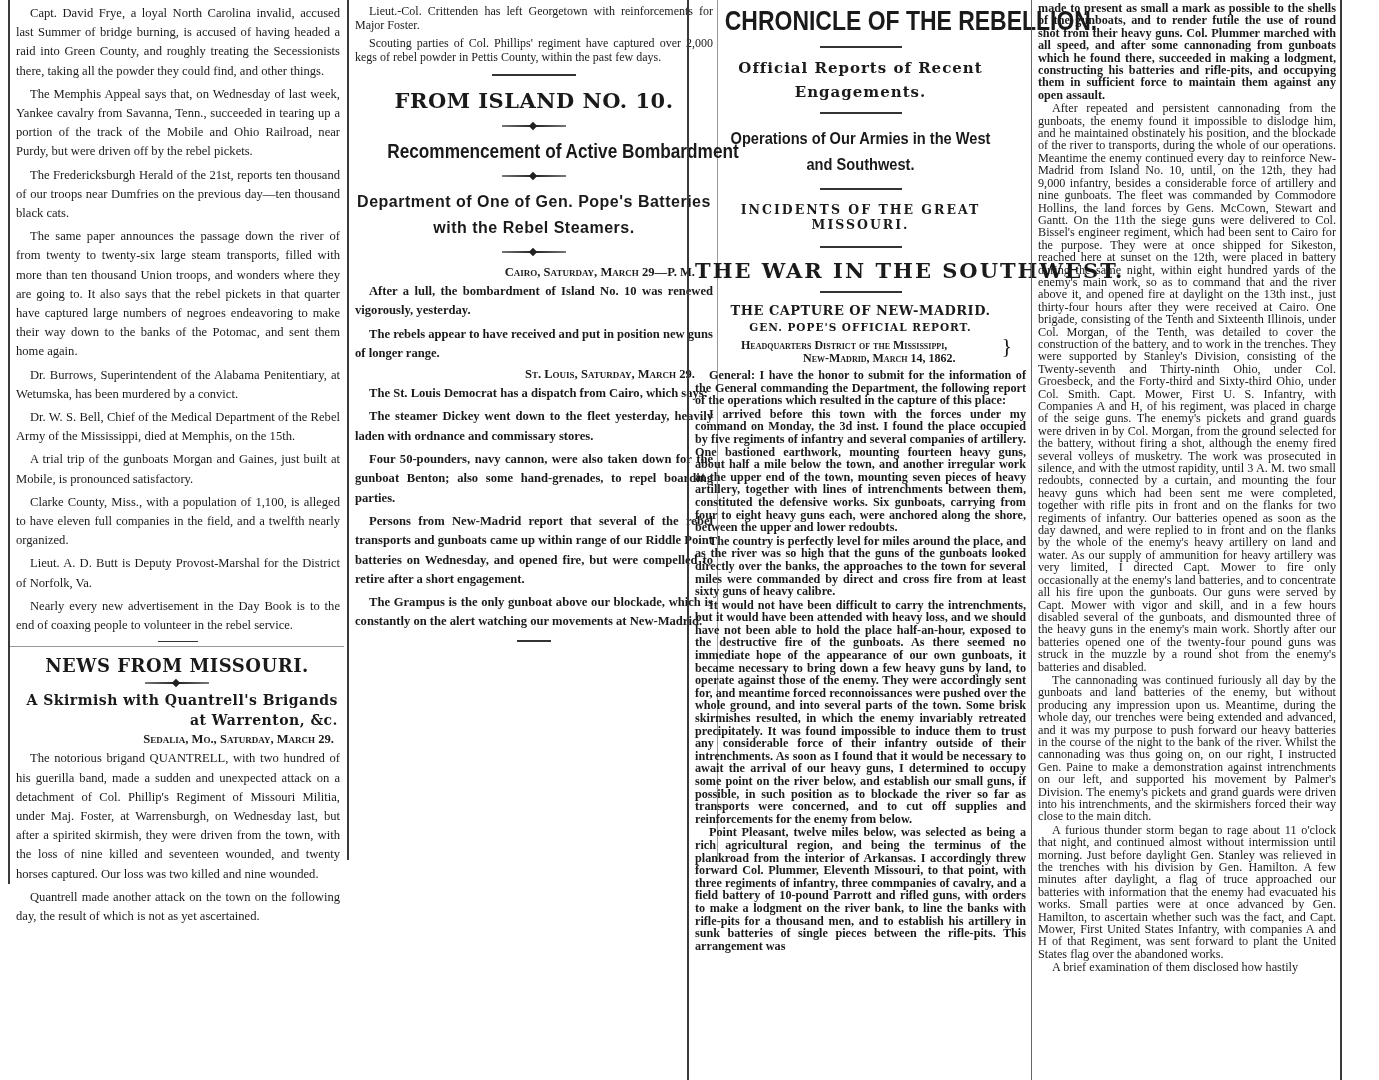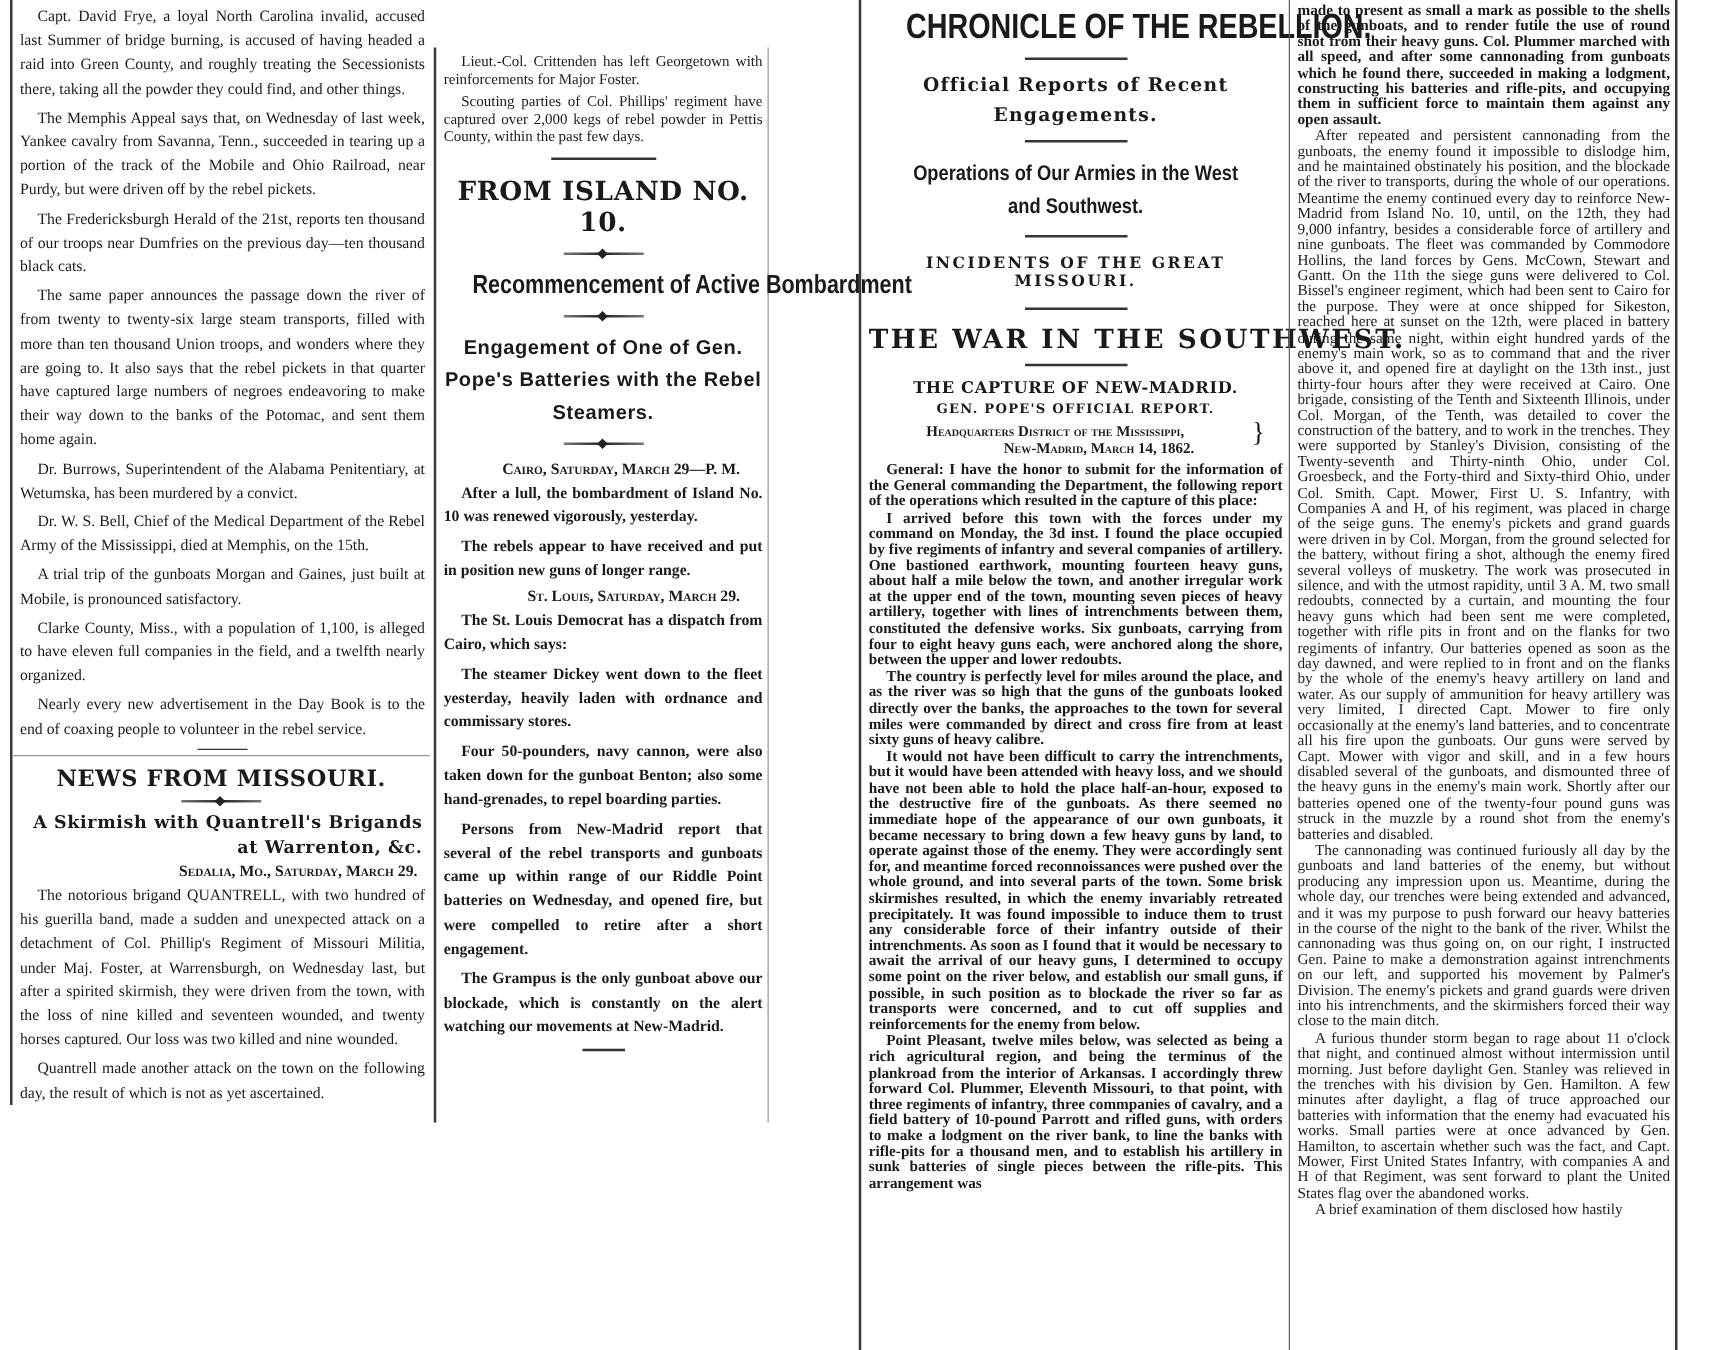--- a/index.html
+++ b/index.html
@@ -1,19 +1,19 @@
 <!DOCTYPE html>
 <html><head>
 <meta charset="utf-8">
 <style>
   html, body { margin:0; padding:0; background:#ffffff; }
   body { width:1379px; height:1080px; position:relative; overflow:hidden; color:#1a1a1a; }
   .col { position:absolute; top:0; box-sizing:border-box; }
   .col-1 { left:8px; width:336px; height:884px; border-left:2px solid #3a3a3a; padding:4px 4px 0 6px; }
-  .col-2 { left:347px; width:268px; height:860px; border-left:2px solid #3a3a3a; border-right:1px solid #999; padding:4px 4px 0 6px;margin-top:38px; }
+  .col-2 { left:347px; width:371px; height:860px; border-left:2px solid #3a3a3a; border-right:1px solid #999; padding:4px 4px 0 6px; }
   .col-3 { left:687px; width:343px; height:1080px; border-left:2px solid #3a3a3a; padding:2px 4px 0 6px; }
   .col-4 { left:1031px; width:311px; height:1080px; border-left:1px solid #666; border-right:2px solid #3a3a3a; padding:2px 4px 0 6px; }
   p { margin:0 0 4px 0; text-indent:14px; text-align:justify; font-family:"Liberation Serif", "DejaVu Serif", serif; }
   .c1 p { font-size:12.6px; line-height:19.2px; }
   .c2 p { font-size:12.6px; line-height:19.3px; font-weight:bold; }
   .c3 p { font-size:12.2px; line-height:12.6px; font-weight:bold; margin-bottom:1px; }
   .c4 p { font-size:12.2px; line-height:12.4px; margin-bottom:1px; }
   .c2 p.small { font-size:12px; line-height:14px; font-weight:normal; }
   .dateline { text-align:right; text-indent:0; font-family:"Liberation Serif", serif; font-weight:bold; font-size:12.6px; margin:2px 18px 2px 0; }
   .h-big { font-family:"DejaVu Serif", serif; font-weight:bold; text-align:center; letter-spacing:0.5px; margin:0; }
@@ -28,20 +28,21 @@
 
 <div class="col col-1 c1">
   <p>Capt. David Frye, a loyal North Carolina invalid, accused last Summer of bridge burning, is accused of having headed a raid into Green County, and roughly treating the Secessionists there, taking all the powder they could find, and other things.</p>
   <p>The Memphis Appeal says that, on Wednesday of last week, Yankee cavalry from Savanna, Tenn., succeeded in tearing up a portion of the track of the Mobile and Ohio Railroad, near Purdy, but were driven off by the rebel pickets.</p>
   <p>The Fredericksburgh Herald of the 21st, reports ten thousand of our troops near Dumfries on the previous day—ten thousand black cats.</p>
   <p>The same paper announces the passage down the river of from twenty to twenty-six large steam transports, filled with more than ten thousand Union troops, and wonders where they are going to. It also says that the rebel pickets in that quarter have captured large numbers of negroes endeavoring to make their way down to the banks of the Potomac, and sent them home again.</p>
   <p>Dr. Burrows, Superintendent of the Alabama Penitentiary, at Wetumska, has been murdered by a convict.</p>
   <p>Dr. W. S. Bell, Chief of the Medical Department of the Rebel Army of the Mississippi, died at Memphis, on the 15th.</p>
   <p>A trial trip of the gunboats Morgan and Gaines, just built at Mobile, is pronounced satisfactory.</p>
   <p>Clarke County, Miss., with a population of 1,100, is alleged to have eleven full companies in the field, and a twelfth nearly organized.</p>
+  <p>Lieut. A. D. Butt is Deputy Provost-Marshal for the District of Norfolk, Va.</p>
   <p>Nearly every new advertisement in the Day Book is to the end of coaxing people to volunteer in the rebel service.</p>
   <div class="rule" style="width:40px;height:1px;margin:6px auto 4px;"></div>
   <div style="border-top:1px solid #999;margin:0 -4px 0 -6px;padding-top:8px;">
     <h2 class="h-big" style="font-size:18px;">NEWS FROM MISSOURI.</h2>
     <div class="rule ornate"></div>
     <h3 class="h-big" style="font-size:14px;line-height:20px;font-weight:bold;padding:0 6px;text-align:right;">A Skirmish with Quantrell's Brigands at Warrenton, &amp;c.</h3>
     <div class="dateline sc" style="text-align:right;margin-right:10px;">Sedalia, Mo., Saturday, March 29.</div>
     <div style="padding:0 4px 0 6px;">
       <p style="font-size:12.6px;line-height:19.2px;">The notorious brigand QUANTRELL, with two hundred of his guerilla band, made a sudden and unexpected attack on a detachment of Col. Phillip's Regiment of Missouri Militia, under Maj. Foster, at Warrensburgh, on Wednesday last, but after a spirited skirmish, they were driven from the town, with the loss of nine killed and seventeen wounded, and twenty horses captured. Our loss was two killed and nine wounded.</p>
       <p style="font-size:12.6px;line-height:19.2px;">Quantrell made another attack on the town on the following day, the result of which is not as yet ascertained.</p>
@@ -50,21 +51,21 @@
 </div>
 
 <div class="col col-2 c2">
   <p class="small">Lieut.-Col. Crittenden has left Georgetown with reinforcements for Major Foster.</p>
   <p class="small">Scouting parties of Col. Phillips' regiment have captured over 2,000 kegs of rebel powder in Pettis County, within the past few days.</p>
   <div class="rule" style="width:84px;margin:10px auto 12px;"></div>
   <h2 class="h-big" style="font-size:21px;">FROM ISLAND NO. 10.</h2>
   <div class="rule ornate" style="margin:12px auto;"></div>
   <h3 class="h-condensed" style="font-size:21px;">Recommencement of Active Bombardment</h3>
   <div class="rule ornate" style="margin:12px auto;"></div>
-  <h3 class="h-big" style="font-size:16px;line-height:26px;font-family:'Liberation Sans',sans-serif;">Engagement of One of Gen. Pope's Batteries with the Rebel Steamers.</h3>
+  <h3 class="h-big" style="font-size:16px;line-height:26px;font-family:'Liberation Sans',sans-serif;">Department of One of Gen. Pope's Batteries with the Rebel Steamers.</h3>
   <div class="rule ornate" style="margin:10px auto 12px;"></div>
   <div class="dateline sc">Cairo, Saturday, March 29—P. M.</div>
   <p>After a lull, the bombardment of Island No. 10 was renewed vigorously, yesterday.</p>
   <p>The rebels appear to have received and put in position new guns of longer range.</p>
   <div class="dateline sc">St. Louis, Saturday, March 29.</div>
   <p>The St. Louis Democrat has a dispatch from Cairo, which says:</p>
   <p>The steamer Dickey went down to the fleet yesterday, heavily laden with ordnance and commissary stores.</p>
   <p>Four 50-pounders, navy cannon, were also taken down for the gunboat Benton; also some hand-grenades, to repel boarding parties.</p>
   <p>Persons from New-Madrid report that several of the rebel transports and gunboats came up within range of our Riddle Point batteries on Wednesday, and opened fire, but were compelled to retire after a short engagement.</p>
   <p>The Grampus is the only gunboat above our blockade, which is constantly on the alert watching our movements at New-Madrid.</p>

